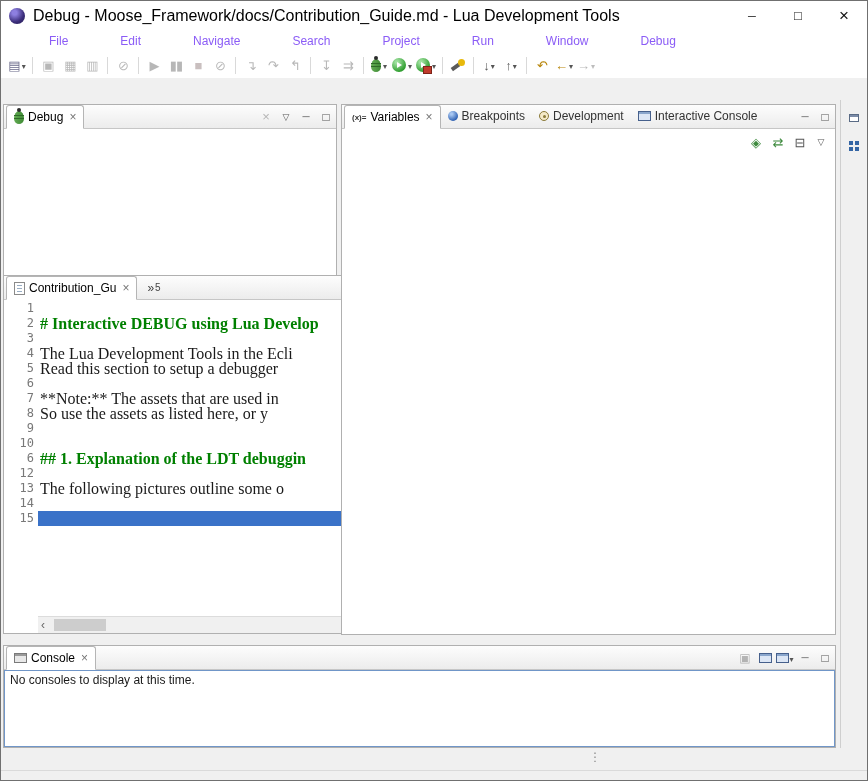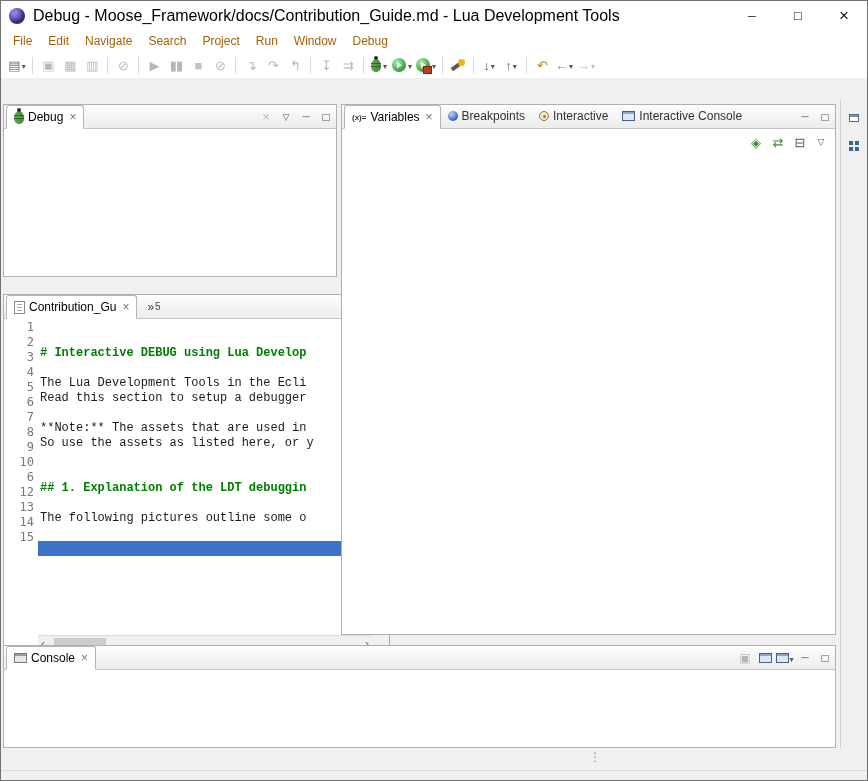--- a/index.html
+++ b/index.html
@@ -12,21 +12,21 @@
   .appicon { width:16px; height:16px; margin:0 8px 0 8px; border-radius:50%;
              background: radial-gradient(circle at 35% 30%, #8d7fe0 15%, #3b2d7a 60%, #211a4e); }
   .title-text { flex:1; font-size:16px; color:#000; white-space:nowrap; overflow:hidden; }
   .wbtn { width:46px; height:29px; display:flex; align-items:center; justify-content:center; font-size:13px; color:#111; }
   .i-winmin::before{ content:"─"; font-size:11px; }
   .i-winmax::before{ content:"□"; font-size:13px; }
   .i-winclose::before{ content:"×"; font-size:17px; }
 
   
   .menubar { position:absolute; left:1px; right:1px; top:30px; height:22px; background:#fff; display:flex; align-items:center; padding-left:4px; }
-  .menu-item { padding:0 8px; line-height:22px; color:#a16207; }
+  .menu-item { padding:0 8px; line-height:22px; color:#8b5cf6;margin-left:36px; }
 
   
   .toolbar { position:absolute; left:1px; right:1px; top:52px; height:26px; background:#fff; display:flex; align-items:center; padding-left:5px; }
   .toolbar2 { position:absolute; left:1px; right:1px; top:78px; height:22px; background:#fff; display:flex; align-items:center; padding-right:8px; border-bottom:1px solid #e3e3e3; }
   .tbtn { height:22px; min-width:22px; display:flex; align-items:center; justify-content:center; padding:0 2px; border-radius:2px; }
   .tbtn.disabled { opacity:.38; filter:grayscale(.7); }
   .tglyph { font-size:13px; color:#444; line-height:1; letter-spacing:-1px; }
   .tb-sep { width:1px; height:17px; background:#d9d9d9; margin:0 4px; }
   .ddarrow::before { content:"▾"; font-size:8px; color:#555; margin-left:2px; }
   .tb-spacer { flex:1; }
@@ -66,21 +66,21 @@
   .expicon { width:10px; height:10px; border:1px solid #8a7a3a; border-radius:50%; position:relative; display:inline-block; background:#f4e9c8; }
   .expicon::before { content:""; position:absolute; left:3px; top:3px; width:3px; height:3px; background:#8a7a3a; border-radius:50%; }
   .vicon { font-size:8px; font-weight:bold; color:#333; letter-spacing:0; }
   .resticon { width:10px; height:8px; border:1px solid #5a6b85; background:#fff; position:relative; display:inline-block; }
   .resticon::before { content:""; position:absolute; top:0; left:0; right:0; height:2px; background:#7c8ca8; }
   .gridicon { width:4px; height:4px; background:#3465a4; box-shadow:6px 0 #3465a4, 0 6px #3465a4, 6px 6px #3465a4; display:inline-block; margin:0 6px 6px 0; }
 
   
   .panel { position:absolute; background:#fff; border:1px solid #b0b0b0; display:flex; flex-direction:column; }
   #debug-panel   { left:3px;   top:104px; width:334px; height:173px; }
-  #editor-panel  { left:3px;   top:294px; width:387px; height:359px; }
+  #editor-panel  { left:3px;   top:275px; width:387px; height:359px; }
   #right-panel   { left:341px; top:104px; width:495px; height:531px; }
   #console-panel { left:3px;   top:645px; width:833px; height:103px; }
 
   .tabbar { height:24px; background:linear-gradient(#fdfdfd,#ececec); border-bottom:1px solid #c6c6c6; display:flex; align-items:flex-end; padding-left:2px; flex:0 0 24px; }
   .tab { height:24px; display:flex; align-items:center; gap:4px; padding:0 7px; color:#333; position:relative; }
   .tab.active { background:#fff; border:1px solid #b5b5b5; border-bottom:1px solid #fff; border-radius:3px 3px 0 0; margin-bottom:-1px; z-index:2; color:#000; }
   .tlabel { font-size:12px; white-space:nowrap; }
   .tclose::before { content:"×"; font-size:12px; color:#777; margin-left:2px; }
   .tab-spacer { flex:1; }
   .hbtn { width:20px; height:20px; display:flex; align-items:center; justify-content:center; color:#555; font-size:11px; align-self:center; }
@@ -99,21 +99,21 @@
   .vtbtn { width:22px; height:20px; display:flex; align-items:center; justify-content:center; }
   .g-green { color:#3e8a3e; font-size:13px; }
   .g-gray { color:#555; font-size:13px; }
   .viewbody { flex:1; background:#fff; }
 
   
   .editor-body { flex:1; display:grid; grid-template-columns:7px 27px 1fr 17px; grid-template-rows:1fr 17px; background:#fff; min-height:0; }
   .ann { grid-column:1; grid-row:1; background:#fff; }
   .gutter { grid-column:2; grid-row:1; background:#fff; color:#787878; font-family:"DejaVu Sans Mono", monospace; font-size:12px; text-align:right; padding:1px 4px 0 0; }
   .ln { height:15px; line-height:15px; }
-  .code { grid-column:3; grid-row:1; font-family:Liberation Mono, monospace; font-size:12px; line-height:15px; white-space:pre; overflow:hidden; padding:12px 0 0 2px; }
+  .code { grid-column:3; grid-row:1; font-family:Liberation Serif, serif; font-size:16px; line-height:15px; white-space:pre; overflow:hidden; padding:1px 0 0 2px; }
   .codeline { height:15px; }
   .codeline.heading { color:#008000; font-weight:bold; }
   .codeline.selected { background:#3a72c8; margin-left:-2px; }
   .vscroll { grid-column:4; grid-row:1; background:#f0f0f0; border-left:1px solid #dcdcdc; display:flex; flex-direction:column; justify-content:space-between; align-items:center; padding:2px 0; }
   .hscroll { grid-column:3; grid-row:2; background:#f0f0f0; border-top:1px solid #dcdcdc; position:relative; display:flex; align-items:center; justify-content:space-between; padding:0 3px; }
   .gutterfill { grid-column:1 / 3; grid-row:2; background:#fff; }
   .corner { grid-column:4; grid-row:2; background:#f0f0f0; }
   .sarrow { color:#666; font-size:9px; line-height:1; }
   .i-up::before{content:"∧";} .i-down::before{content:"∨";} .i-left::before{content:"‹";font-size:12px;} .i-right::before{content:"›";font-size:12px;}
   .hthumb { position:absolute; left:16px; width:52px; top:2px; bottom:2px; background:#cdcdcd; }
@@ -314,21 +314,21 @@
         <span class="vicon">(x)=</span>
         <span class="tlabel">Variables</span>
         <span class="tclose"></span>
       </div>
       <div class="tab">
         <span class="bpicon"></span>
         <span class="tlabel">Breakpoints</span>
       </div>
       <div class="tab">
         <span class="expicon"></span>
-        <span class="tlabel">Interactive</span>
+        <span class="tlabel">Development</span>
       </div>
       <div class="tab">
         <span class="cicon2"></span>
         <span class="tlabel">Interactive Console</span>
       </div>
       <span class="tab-spacer"></span>
       <span class="hbtn i-min"></span>
       <span class="hbtn i-max"></span>
     </div>
     <div class="viewtoolbar">
@@ -358,20 +358,23 @@
       <span class="hbtn">
           <span class="cicon2"></span>
         </span>
       <span class="hbtn">
           <span class="cicon2"></span>
           <span class="i-dd2"></span>
         </span>
       <span class="hbtn i-min"></span>
       <span class="hbtn i-max"></span>
     </div>
+    <div class="console-body">
+      <span>No consoles to display at this time.</span>
+    </div>
   </div>
 
   <div class="right-trim">
     <span class="trimbtn">
         <span class="resticon"></span>
       </span>
     <span class="trimbtn">
         <span class="gridicon"></span>
       </span>
   </div>

